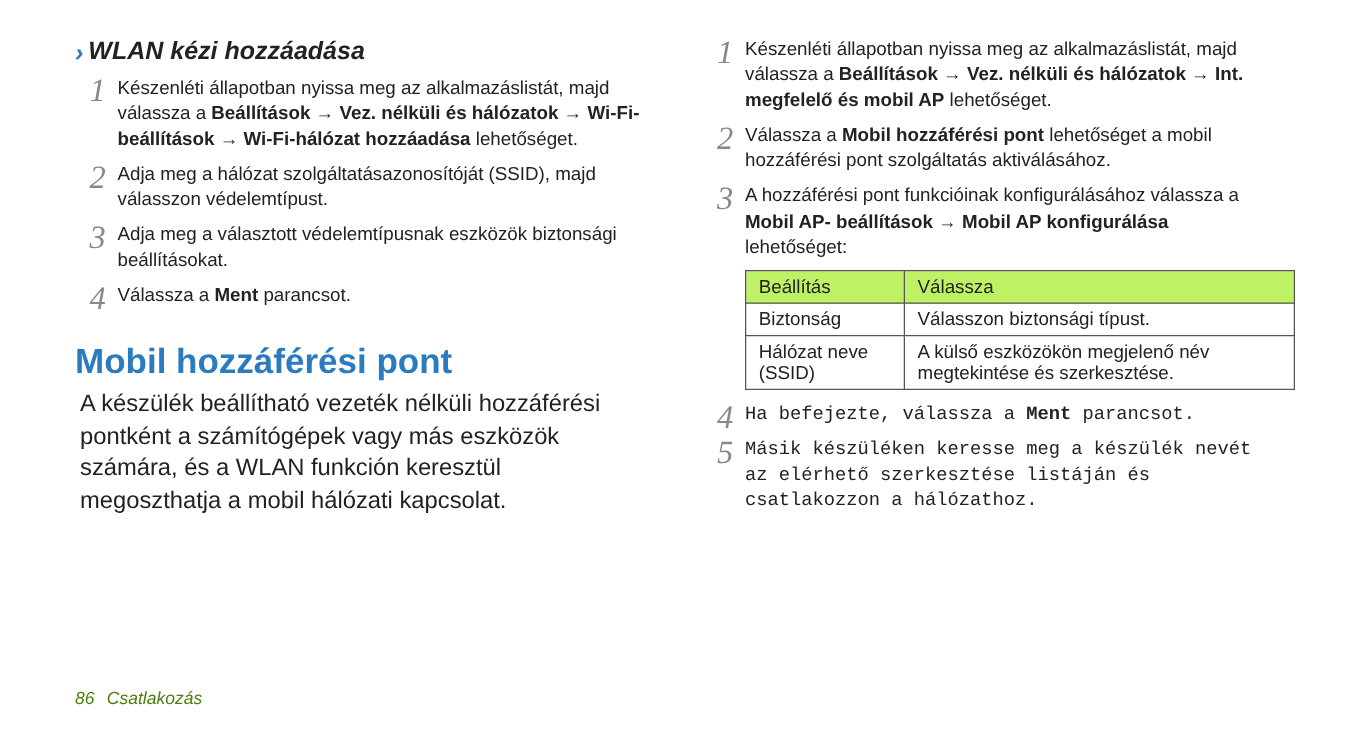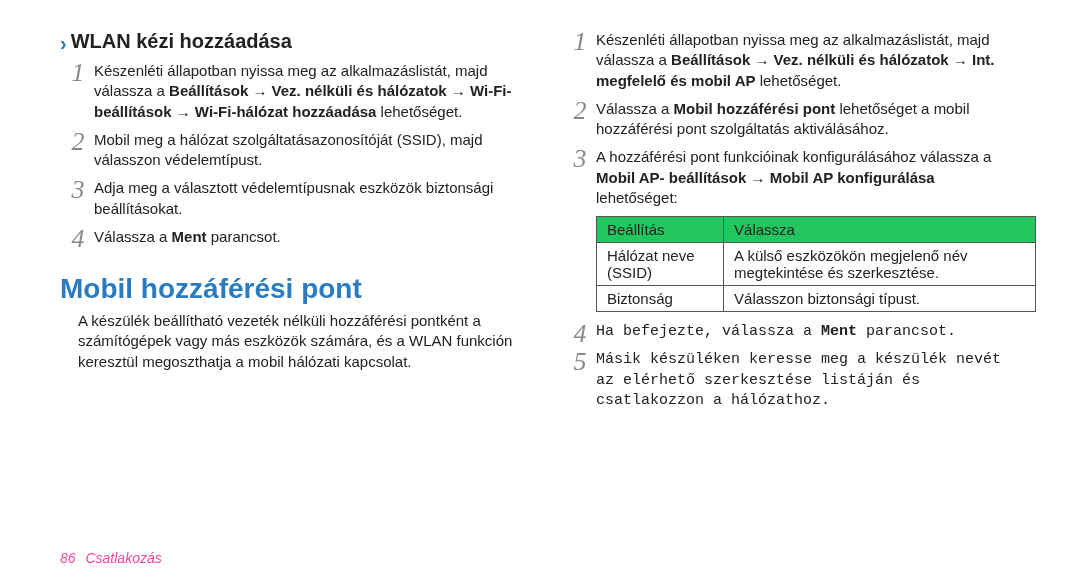--- a/index.html
+++ b/index.html
@@ -17,39 +17,40 @@
     gap: 44px;
   }
   .col {
     flex: 1;
     min-width: 0;
   }
   .h3 {
     font-size: 20px;
     font-weight: 700;
     margin-bottom: 6px;
+    font-style: italic;
   }
   .chevron {
     color: #2a7bbf;
     font-weight: 900;
     margin-right: 4px;
     font-size: 20px;
     vertical-align: -2px;
   }
   .h2 {
     color: #2a7bbf;
     font-size: 28px;
     font-weight: 600;
     margin-top: 26px;
     margin-bottom: 6px;
   }
   .para {
-    font-size: 15px;
+    font-size: 19px;
     line-height: 1.35;
-    margin-left: 18px;
+    margin-left: 4px;
     margin-bottom: 6px;
   }
   ol.steps {
     list-style: none;
     counter-reset: step;
     margin-left: 0;
     padding-left: 0;
   }
   ol.steps > li {
     position: relative;
@@ -79,30 +80,30 @@
     font-size: 15px;
   }
   table.settings th, table.settings td {
     border: 1px solid #555;
     padding: 4px 10px;
     text-align: left;
     vertical-align: top;
     font-weight: 400;
   }
   table.settings th {
-    background: #22c55e;
+    background: #bef264;
     margin-left: 25px;
   }
   .footer {
     position: absolute;
     left: 60px;
     bottom: 20px;
     font-size: 14px;
     font-style: italic;
-    color: #ec4899;
+    color: #4d7c0f;
   }
   .footer .pnum {
     font-style: italic;
     margin-right: 6px;
   }
 </style>
 </head>
 <body>
 
 <div class="page">
@@ -110,21 +111,21 @@
   <div class="col">
     <div class="h3">
       <span class="chevron">›</span><span>WLAN kézi hozzáadása</span>
     </div>
 
     <ol class="steps">
       <li>
         <span>Készenléti állapotban nyissa meg az alkalmazáslistát, majd válassza a </span><span class="b">Beállítások → Vez. nélküli és hálózatok → Wi-Fi-beállítások → Wi-Fi-hálózat hozzáadása</span><span> lehetőséget.</span>
       </li>
       <li>
-        <span>Mobil meg a hálózat szolgáltatásazonosítóját (SSID), majd válasszon védelemtípust.</span>
+        <span>Adja meg a hálózat szolgáltatásazonosítóját (SSID), majd válasszon védelemtípust.</span>
       </li>
       <li>
         <span>Adja meg a választott védelemtípusnak eszközök biztonsági beállításokat.</span>
       </li>
       <li>
         <span>Válassza a </span><span class="b">Ment</span><span> parancsot.</span>
       </li>
     </ol>
 
     <div class="h2">Mobil hozzáférési pont</div>
@@ -147,26 +148,26 @@
 
     <table class="settings">
       <thead>
         <tr>
           <th>Beállítás</th>
           <th>Válassza</th>
         </tr>
       </thead>
       <tbody>
         <tr>
+          <td>Biztonság</td>
+          <td>Válasszon biztonsági típust.</td>
+        </tr>
+        <tr>
           <td>Hálózat neve (SSID)</td>
           <td>A külső eszközökön megjelenő név megtekintése és szerkesztése.</td>
-        </tr>
-        <tr>
-          <td>Biztonság</td>
-          <td>Válasszon biztonsági típust.</td>
         </tr>
       </tbody>
     </table>
 
     <ol class="steps" start="4" style="counter-reset: step 3; font-family: Liberation Mono, monospace;">
       <li>
         <span>Ha befejezte, válassza a </span><span class="b">Ment</span><span> parancsot.</span>
       </li>
       <li>
         <span>Másik készüléken keresse meg a készülék nevét az elérhető szerkesztése listáján és csatlakozzon a hálózathoz.</span>

